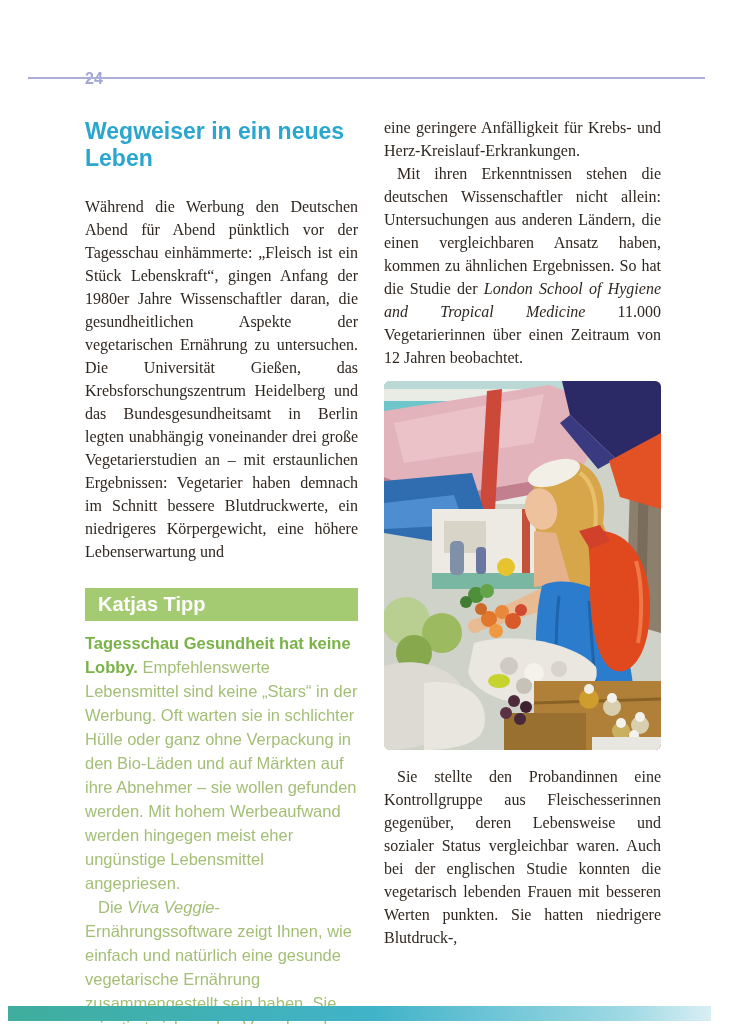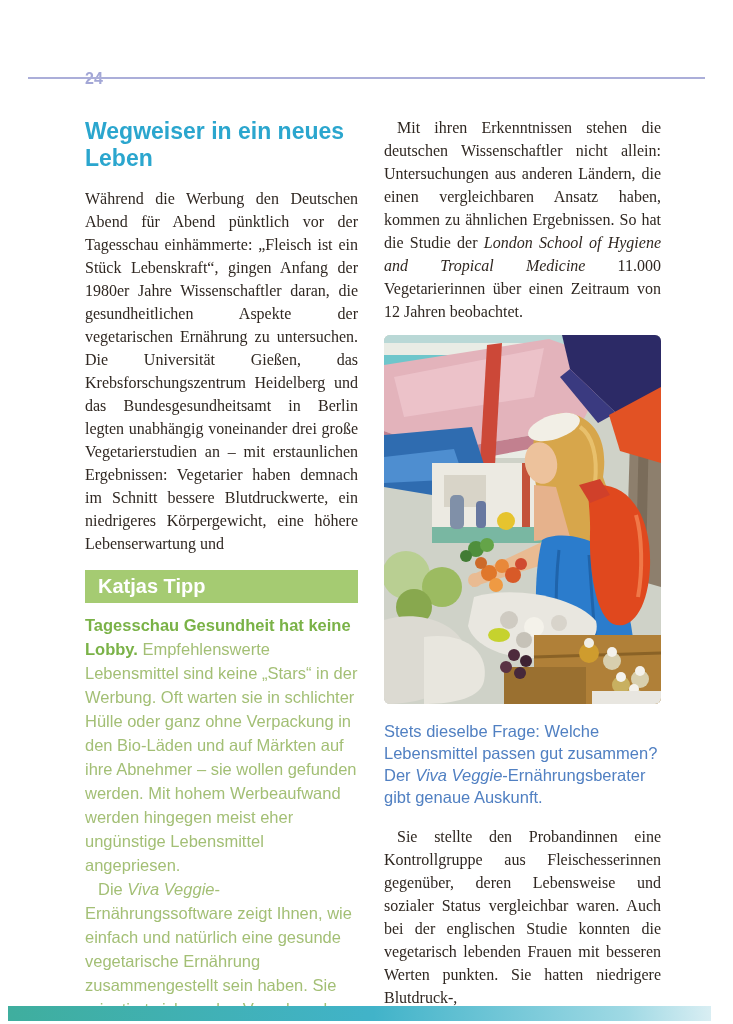--- a/index.html
+++ b/index.html
@@ -16,29 +16,29 @@
   }
   .hdr .pnum{width:50px;}
   .hdr i{font-style:italic;}
   .hdr-rule{position:absolute;top:77px;left:28px;width:677px;height:2px;background:#abaed9;}
   
   .cols{position:absolute;top:116px;left:85px;width:576px;display:flex;gap:26px;}
   .col-l{width:273px;}
   .col-r{width:277px;}
   h1.sect{
     font-family:"Liberation Sans",sans-serif;font-weight:bold;
-    font-size:23px;line-height:27px;color:#2ba6ce;margin:2px 0 15px 0;
+    font-size:23px;line-height:27px;color:#2ba6ce;margin:2px 0 23px 0;
   }
   p.body{
     font-size:16px;line-height:23px;text-align:justify;margin:0;
   }
   p.body.ind{text-indent:13px;}
   
   .tipbox{
-    margin-top:15px;background:#a5cb72;color:#ffffff;
+    margin-top:25px;background:#a5cb72;color:#ffffff;
     font-family:"Liberation Sans",sans-serif;font-weight:bold;
     font-size:20px;line-height:22px;padding:5px 16px 6px 13px;
   }
   .tiptext{
     margin-top:10px;font-family:"Liberation Sans",sans-serif;
     font-size:16.5px;line-height:24px;color:#a3bf75;text-align:left;
   }
   .tiptext .lead{font-weight:bold;color:#7ab247;}
   .tiptext p{margin:0;}
   .tiptext p.p2{text-indent:13px;}
@@ -82,20 +82,21 @@
         <span>Katjas Tipp</span>
       </div>
 
       <div class="tiptext">
         <p class="p1"><span class="lead">Tagesschau Gesundheit hat keine Lobby.</span><span> Empfehlenswerte Lebensmittel sind keine „Stars“ in der Werbung. Oft warten sie in schlichter Hülle oder ganz ohne Verpackung in den Bio-Läden und auf Märkten auf ihre Abnehmer – sie wollen gefunden werden. Mit hohem Werbeaufwand werden hingegen meist eher ungünstige Lebensmittel angepriesen.</span></p>
         <p class="p2"><span>Die </span><i>Viva Veggie</i><span>-Ernährungssoftware zeigt Ihnen, wie einfach und natürlich eine gesunde vegetarische Ernährung zusammengestellt sein haben. Sie orientiert sich an den Vorgaben der </span><i>Deutschen Gesellschaft für Ernährung</i></p>
       </div>
     </div>
 
     <div class="col-r">
+      <p class="body">eine geringere Anfälligkeit für Krebs- und Herz-Kreislauf-Erkrankungen.</p>
       <p class="body ind"><span>Mit ihren Erkenntnissen stehen die deutschen Wissenschaftler nicht allein: Untersuchungen aus anderen Ländern, die einen vergleichbaren Ansatz haben, kommen zu ähnlichen Ergebnissen. So hat die Studie der </span><i>London School of Hygiene and Tropical Medicine</i><span> 11.000 Vegetarierinnen über einen Zeitraum von 12 Jahren beobachtet.</span></p>
 
       <div class="photo" role="img" aria-label="Frau mit Stirnband kauft Gemüse an einem Marktstand mit Sonnenschirmen">
         <svg width="277" height="369" viewBox="0 0 277 369" xmlns="http://www.w3.org/2000/svg">
 
           <rect x="0" y="0" width="277" height="369" fill="#cfd2c8"></rect>
           <rect x="0" y="0" width="210" height="14" fill="#b9d8d6"></rect>
 
           <rect x="0" y="8" width="145" height="115" fill="#e9ece5"></rect>
           <rect x="0" y="20" width="125" height="11" fill="#6ec6cb"></rect>
@@ -181,20 +182,19 @@
             <circle cx="237" cy="342" r="5" fill="#f4f2ec"></circle>
             <circle cx="256" cy="344" r="9" fill="#d8cfae"></circle>
             <circle cx="256" cy="336" r="5" fill="#f4f2ec"></circle>
             <circle cx="250" cy="361" r="8" fill="#c8b060"></circle>
             <circle cx="250" cy="354" r="5" fill="#f4f2ec"></circle>
             <rect x="208" y="356" width="69" height="13" fill="#e8e6e0"></rect>
           </g>
         </svg>
       </div>
 
-      <p class="caption"><span>Stets dieselbe Frage: Welche Lebensmittel passen gut zusammen? Der </span><i>Viva Veggie</i><span>-Ernährungsberater gibt genaue Auskunft.</span></p>
 
       <p class="body ind p3">Sie stellte den Probandinnen eine Kontrollgruppe aus Fleischesserinnen gegenüber, deren Lebensweise und sozialer Status vergleichbar waren. Auch bei der englischen Studie konnten die vegetarisch lebenden Frauen mit besseren Werten punkten. Sie hatten niedrigere Blutdruck-,</p>
     </div>
   </div>
 
   <div class="footer-bar"></div>
 </div>
 
 </body></html>

